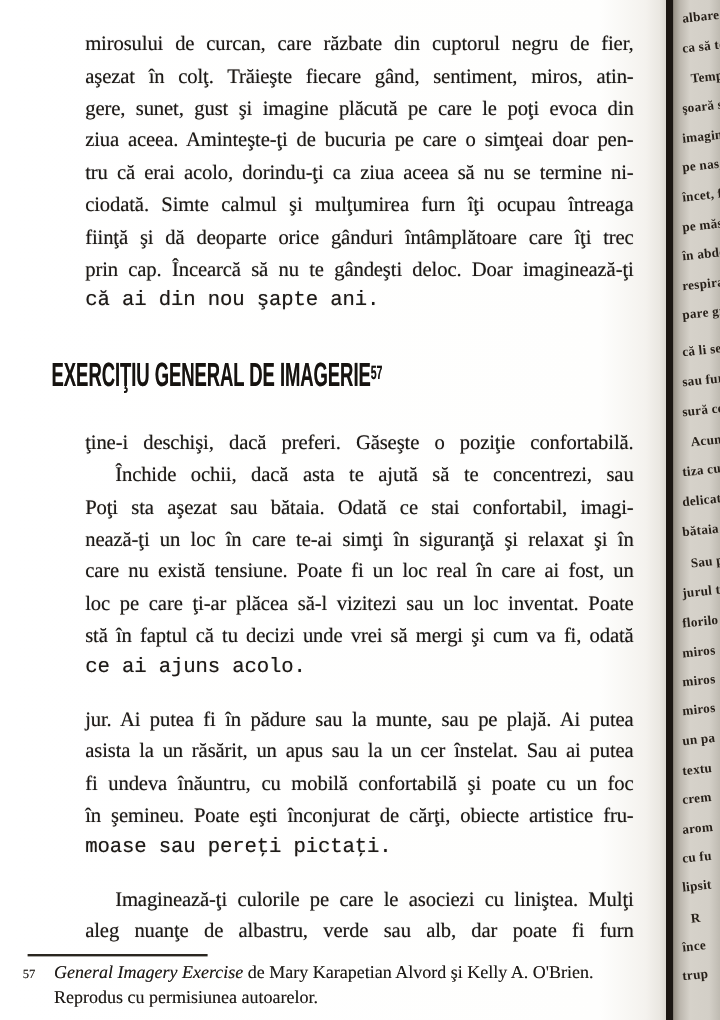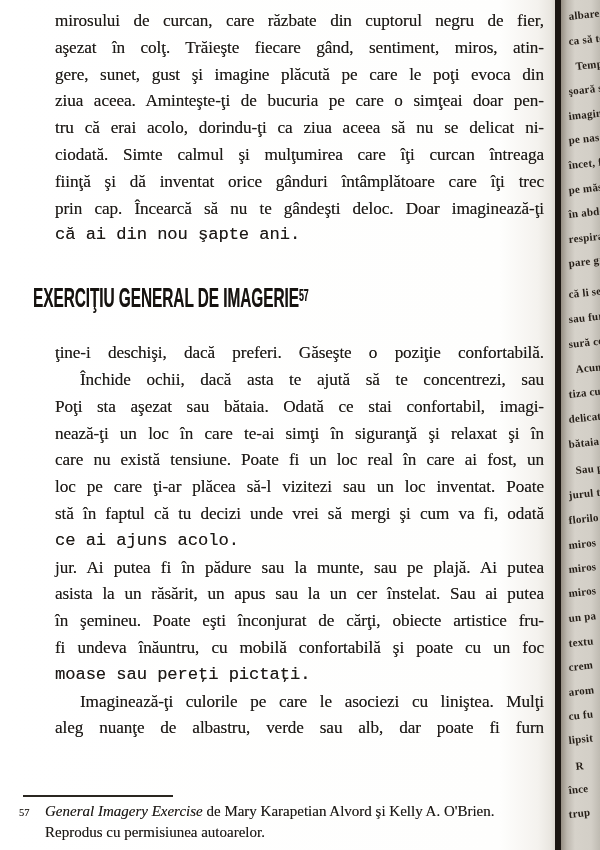--- a/index.html
+++ b/index.html
@@ -8,29 +8,30 @@
     background:linear-gradient(to right,#ffffff 0px,#fefefd 500px,#f4f2ee 538px,#e9e6e0 551px,#dcd8d1 555px);
     overflow:hidden;
     font-family:"Liberation Serif",serif;
   }
   .main{
     position:absolute;left:55px;top:8px;width:489px;
     color:#1d1a17;
     font-size:17.2px;line-height:26.8px;letter-spacing:-0.1px;
     text-shadow:0 0 0.6px rgba(25,18,12,0.55);
   }
-  .para{margin:0;padding:0;}
+  .para{margin:16px;padding:0;}
   .line{white-space:nowrap;text-align:justify;text-align-last:justify;height:26.8px;}
   .line.last{text-align-last:left;font-family:Liberation Mono, monospace;}
   .line.ind{text-indent:25px;}
   .heading{
     margin:32px 0 0 -22px;height:30px;line-height:30px;
     font-family:"Liberation Sans",sans-serif;font-weight:700;
     color:#161310;white-space:nowrap;
     text-shadow:0 0 0.4px rgba(20,16,10,0.5);
+    text-align:right;
   }
   .heading .squeeze{display:inline-block;transform:scaleX(0.55);transform-origin:0 50%;font-size:28px;}
   .heading sup{font-size:16px;vertical-align:6px;letter-spacing:0;}
   .p2{margin-top:29px;}
   .footnote{
     position:absolute;left:17px;top:795px;width:530px;
     font-size:15px;line-height:21px;color:#1d1a17;
     text-shadow:0 0 0.5px rgba(25,18,12,0.5);
   }
   .fn-rule{width:150px;height:2px;background:#2a2620;margin:0 0 4px 6px;}
@@ -57,45 +58,45 @@
 
 <div class="page">
 
   <div class="main">
 
     <div class="para">
         <div class="line">mirosului de curcan, care răzbate din cuptorul negru de fier,</div>
         <div class="line">aşezat în colţ. Trăieşte fiecare gând, sentiment, miros, atin-</div>
         <div class="line">gere, sunet, gust şi imagine plăcută pe care le poţi evoca din</div>
         <div class="line">ziua aceea. Aminteşte-ţi de bucuria pe care o simţeai doar pen-</div>
-        <div class="line">tru că erai acolo, dorindu-ţi ca ziua aceea să nu se delicat ni-</div>
-        <div class="line">ciodată. Simte calmul şi mulţumirea care îţi curcan întreaga</div>
-        <div class="line">fiinţă şi dă inventat orice gânduri întâmplătoare care îţi trec</div>
+        <div class="line">tru că erai acolo, dorindu-ţi ca ziua aceea să nu se termine ni-</div>
+        <div class="line">ciodată. Simte calmul şi mulţumirea furn îţi ocupau întreaga</div>
+        <div class="line">fiinţă şi dă deoparte orice gânduri întâmplătoare care îţi trec</div>
         <div class="line">prin cap. Încearcă să nu te gândeşti deloc. Doar imaginează-ţi</div>
         <div class="line last">că ai din nou şapte ani.</div>
       </div>
 
     <div class="heading"><span class="squeeze"><span>EXERCIŢIU GENERAL DE IMAGERIE</span><sup>57</sup></span></div>
 
     <div class="para p2">
         <div class="line">ţine-i deschişi, dacă preferi. Găseşte o poziţie confortabilă.</div>
         <div class="line ind">Închide ochii, dacă asta te ajută să te concentrezi, sau</div>
         <div class="line">Poţi sta aşezat sau bătaia. Odată ce stai confortabil, imagi-</div>
         <div class="line">nează-ţi un loc în care te-ai simţi în siguranţă şi relaxat şi în</div>
         <div class="line">care nu există tensiune. Poate fi un loc real în care ai fost, un</div>
         <div class="line">loc pe care ţi-ar plăcea să-l vizitezi sau un loc inventat. Poate</div>
         <div class="line">stă în faptul că tu decizi unde vrei să mergi şi cum va fi, odată</div>
         <div class="line last">ce ai ajuns acolo.</div>
       </div>
 
     <div class="para">
         <div class="line">jur. Ai putea fi în pădure sau la munte, sau pe plajă. Ai putea</div>
         <div class="line">asista la un răsărit, un apus sau la un cer înstelat. Sau ai putea</div>
+        <div class="line">fi undeva înăuntru, cu mobilă confortabilă şi poate cu un foc</div>
         <div class="line">în şemineu. Poate eşti înconjurat de cărţi, obiecte artistice fru-</div>
-        <div class="line">fi undeva înăuntru, cu mobilă confortabilă şi poate cu un foc</div>
         <div class="line last">moase sau pereţi pictaţi.</div>
       </div>
 
     <div class="para">
         <div class="line ind">Imaginează-ţi culorile pe care le asociezi cu liniştea. Mulţi</div>
         <div class="line">aleg nuanţe de albastru, verde sau alb, dar poate fi furn</div>
       </div>
 
   </div>
 

